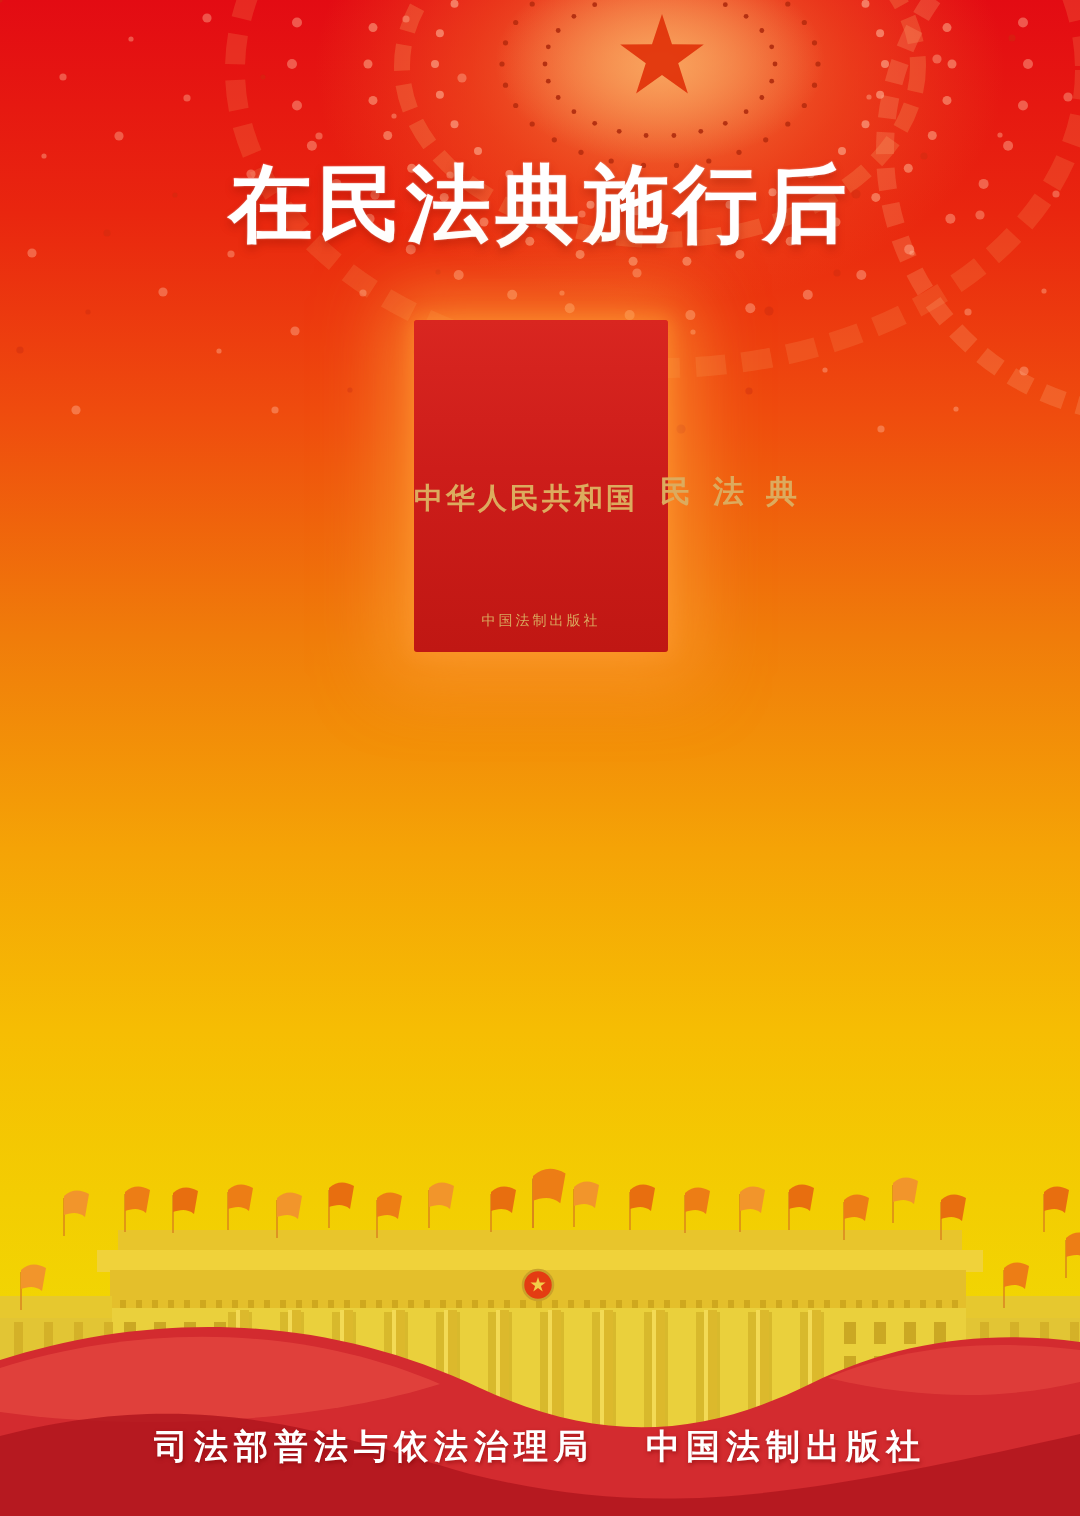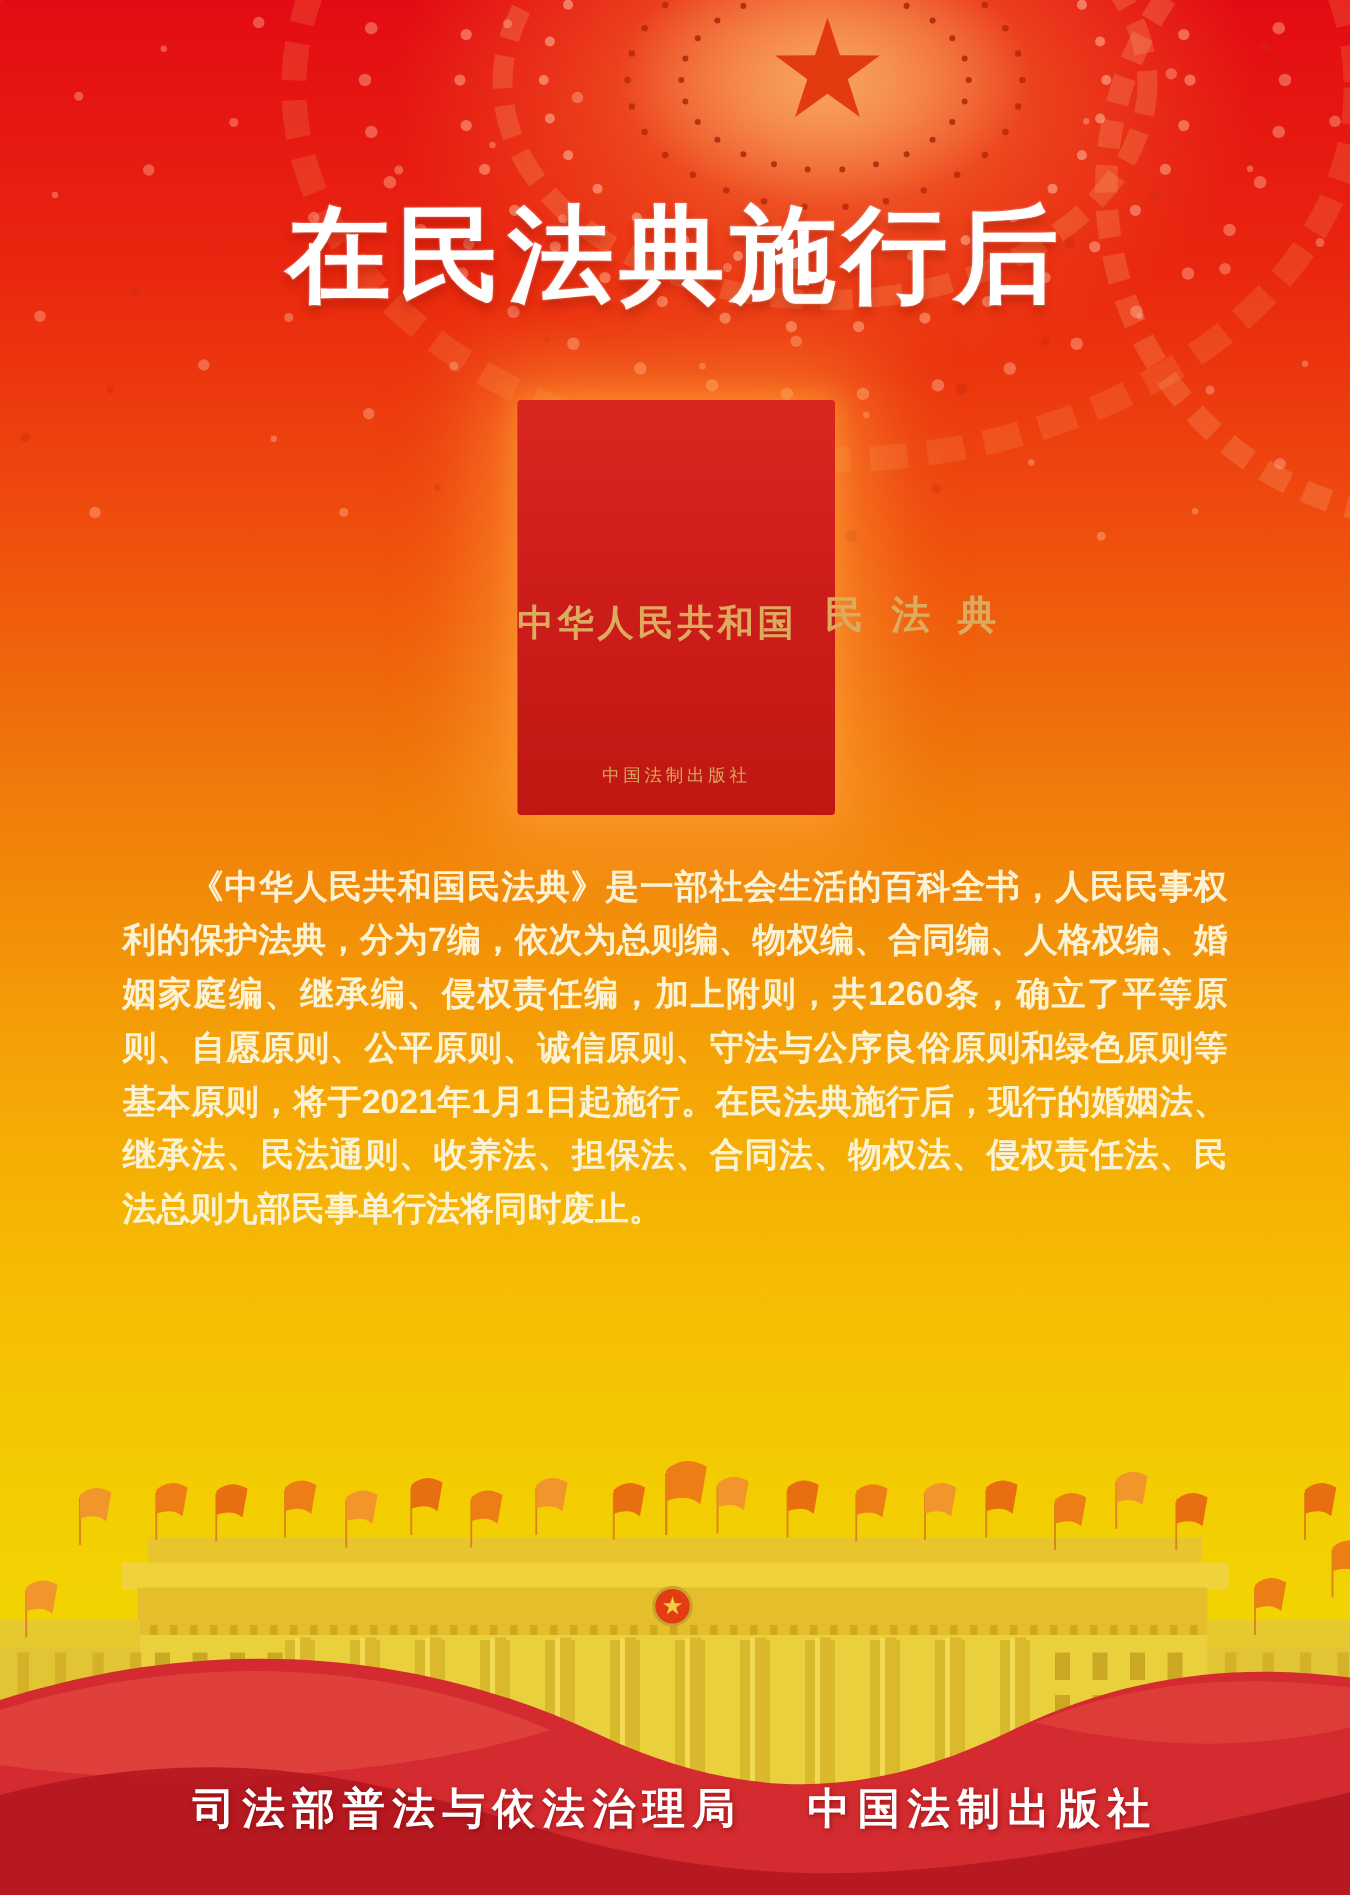--- a/index.html
+++ b/index.html
@@ -579,21 +579,20 @@
       <rect x="47" y="57" width="10" height="6" fill="#e0ae60"></rect>
       <rect x="43" y="84" width="18" height="7" fill="#dcab5e"></rect>
       <path d="M24,80 Q36,92 43,88 M80,80 Q68,92 61,88" stroke="#dcab5e" stroke-width="3" fill="none"></path>
     </svg>
     <div class="country">中华人民共和国</div>
     <div class="code-name">民法典</div>
     <div class="publisher">中国法制出版社</div>
   </div>
 
   <div class="body-text">
-    <p>《中华人民共和国民法典》是一部社会生活的百科全书，人民民事权利的保护法典，分为7编，依次为总则编、物权编、合同编、人格权编、婚姻家庭编、继承编、侵权责任编，加上附则，共1260条，确立了平等原则、自愿原则、公平原则、诚信原则、守法与公序良俗原则和绿色原则等基本原则，将于2021年1月1日起施行。在民法典施行后，现行的婚姻法、继承法、民法通则、收养法、担保法、合同法、物权法、侵权责任法、民法总则九部民事单行法将同时废止。</p>
   </div>
 
   <div class="footer">
     <span>司法部普法与依法治理局</span>
     <span>中国法制出版社</span>
   </div>
 
 </div>
 
 </body></html>

